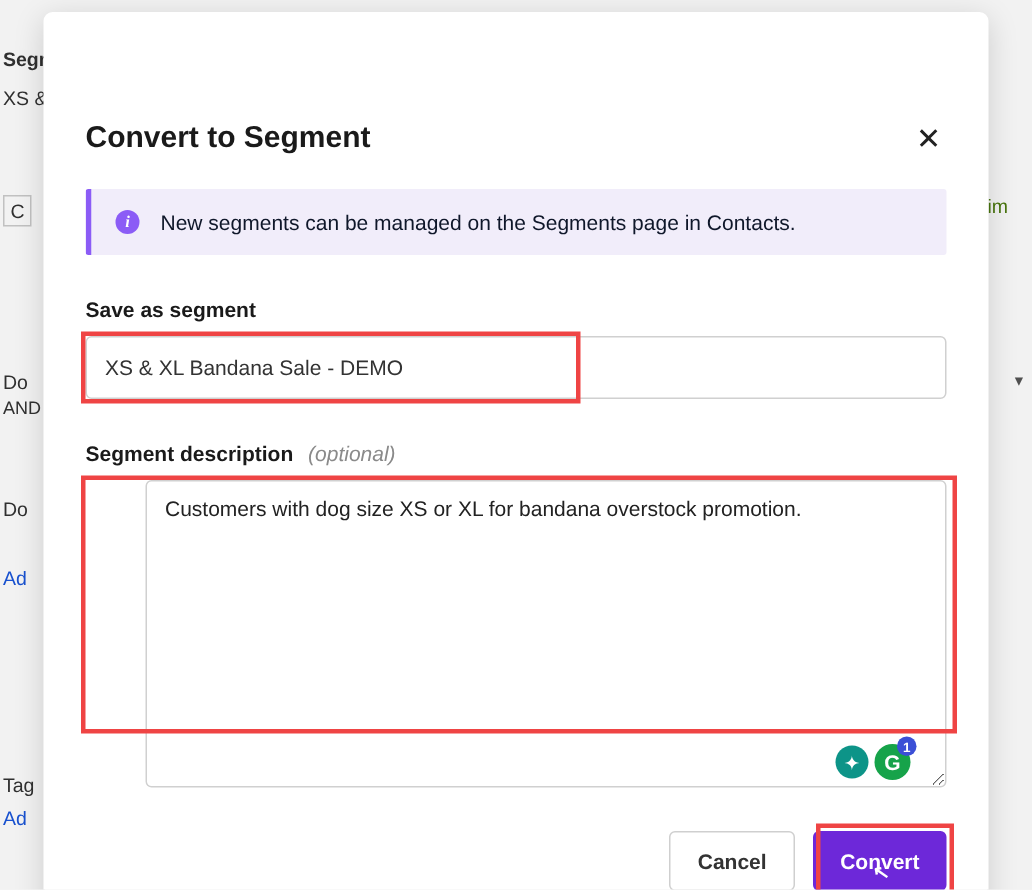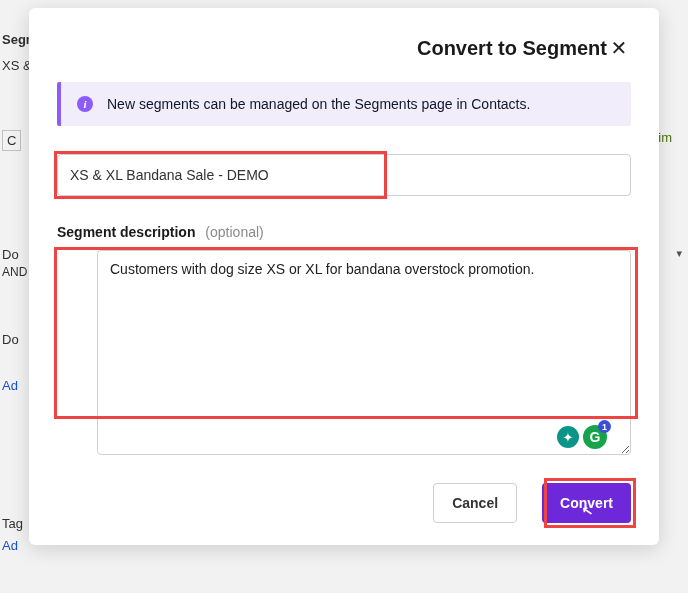--- a/index.html
+++ b/index.html
@@ -69,23 +69,24 @@
       margin-top: 8px;
       width: 630px;
       background: #fff;
       border-radius: 6px;
       box-shadow: 0 4px 20px rgba(0,0,0,0.15);
       padding: 28px 28px 22px 28px;
       position: relative;
     }
     .modal-header {
       display: flex;
-      justify-content: flex-end;
+      justify-content: space-between;
       align-items: center;
       margin-bottom: 22px;
+      margin-top: 44px;
     }
     .modal-title {
       font-size: 20px;
       font-weight: 700;
       color: #1a1a1a;
     }
     .close-btn {
       width: 24px;
       height: 24px;
       display: flex;
@@ -132,20 +133,21 @@
       font-size: 14px;
       font-weight: 700;
       color: #1a1a1a;
       margin-bottom: 10px;
       display: block;
     }
     .optional {
       font-weight: 400;
       color: #8a8a8a;
       margin-left: 6px;
+      font-style: italic;
     }
     
     .input-wrap {
       position: relative;
       margin-bottom: 28px;
     }
     .text-input {
       width: 100%;
       height: 42px;
       border: 1px solid #d0d0d0;
@@ -232,21 +234,21 @@
       color: #fff;
       font-size: 9px;
       display: flex;
       align-items: center;
       justify-content: center;
     }
     
     .modal-footer {
       display: flex;
       justify-content: flex-end;
-      gap: 25px;
+      gap: 12px;
       margin-top: 24px;
       position: relative;
       align-items: center;
     }
     .btn {
       height: 40px;
       padding: 0 18px;
       border-radius: 4px;
       font-size: 14px;
       font-weight: 600;
@@ -307,20 +309,21 @@
       <button class="close-btn">
         <span>✕</span>
       </button>
     </div>
 
     <div class="info-banner">
       <span class="info-icon">i</span>
       <span class="info-text">New segments can be managed on the Segments page in Contacts.</span>
     </div>
 
+    <label class="field-label">Save as segment</label>
     <div class="input-wrap">
       <input type="text" class="text-input" value="XS &amp; XL Bandana Sale - DEMO" style="">
       <div class="highlight-name"></div>
     </div>
 
     <label class="field-label">
       <span>Segment description</span>
       <span class="optional">(optional)</span>
     </label>
     <div class="textarea-wrap">

